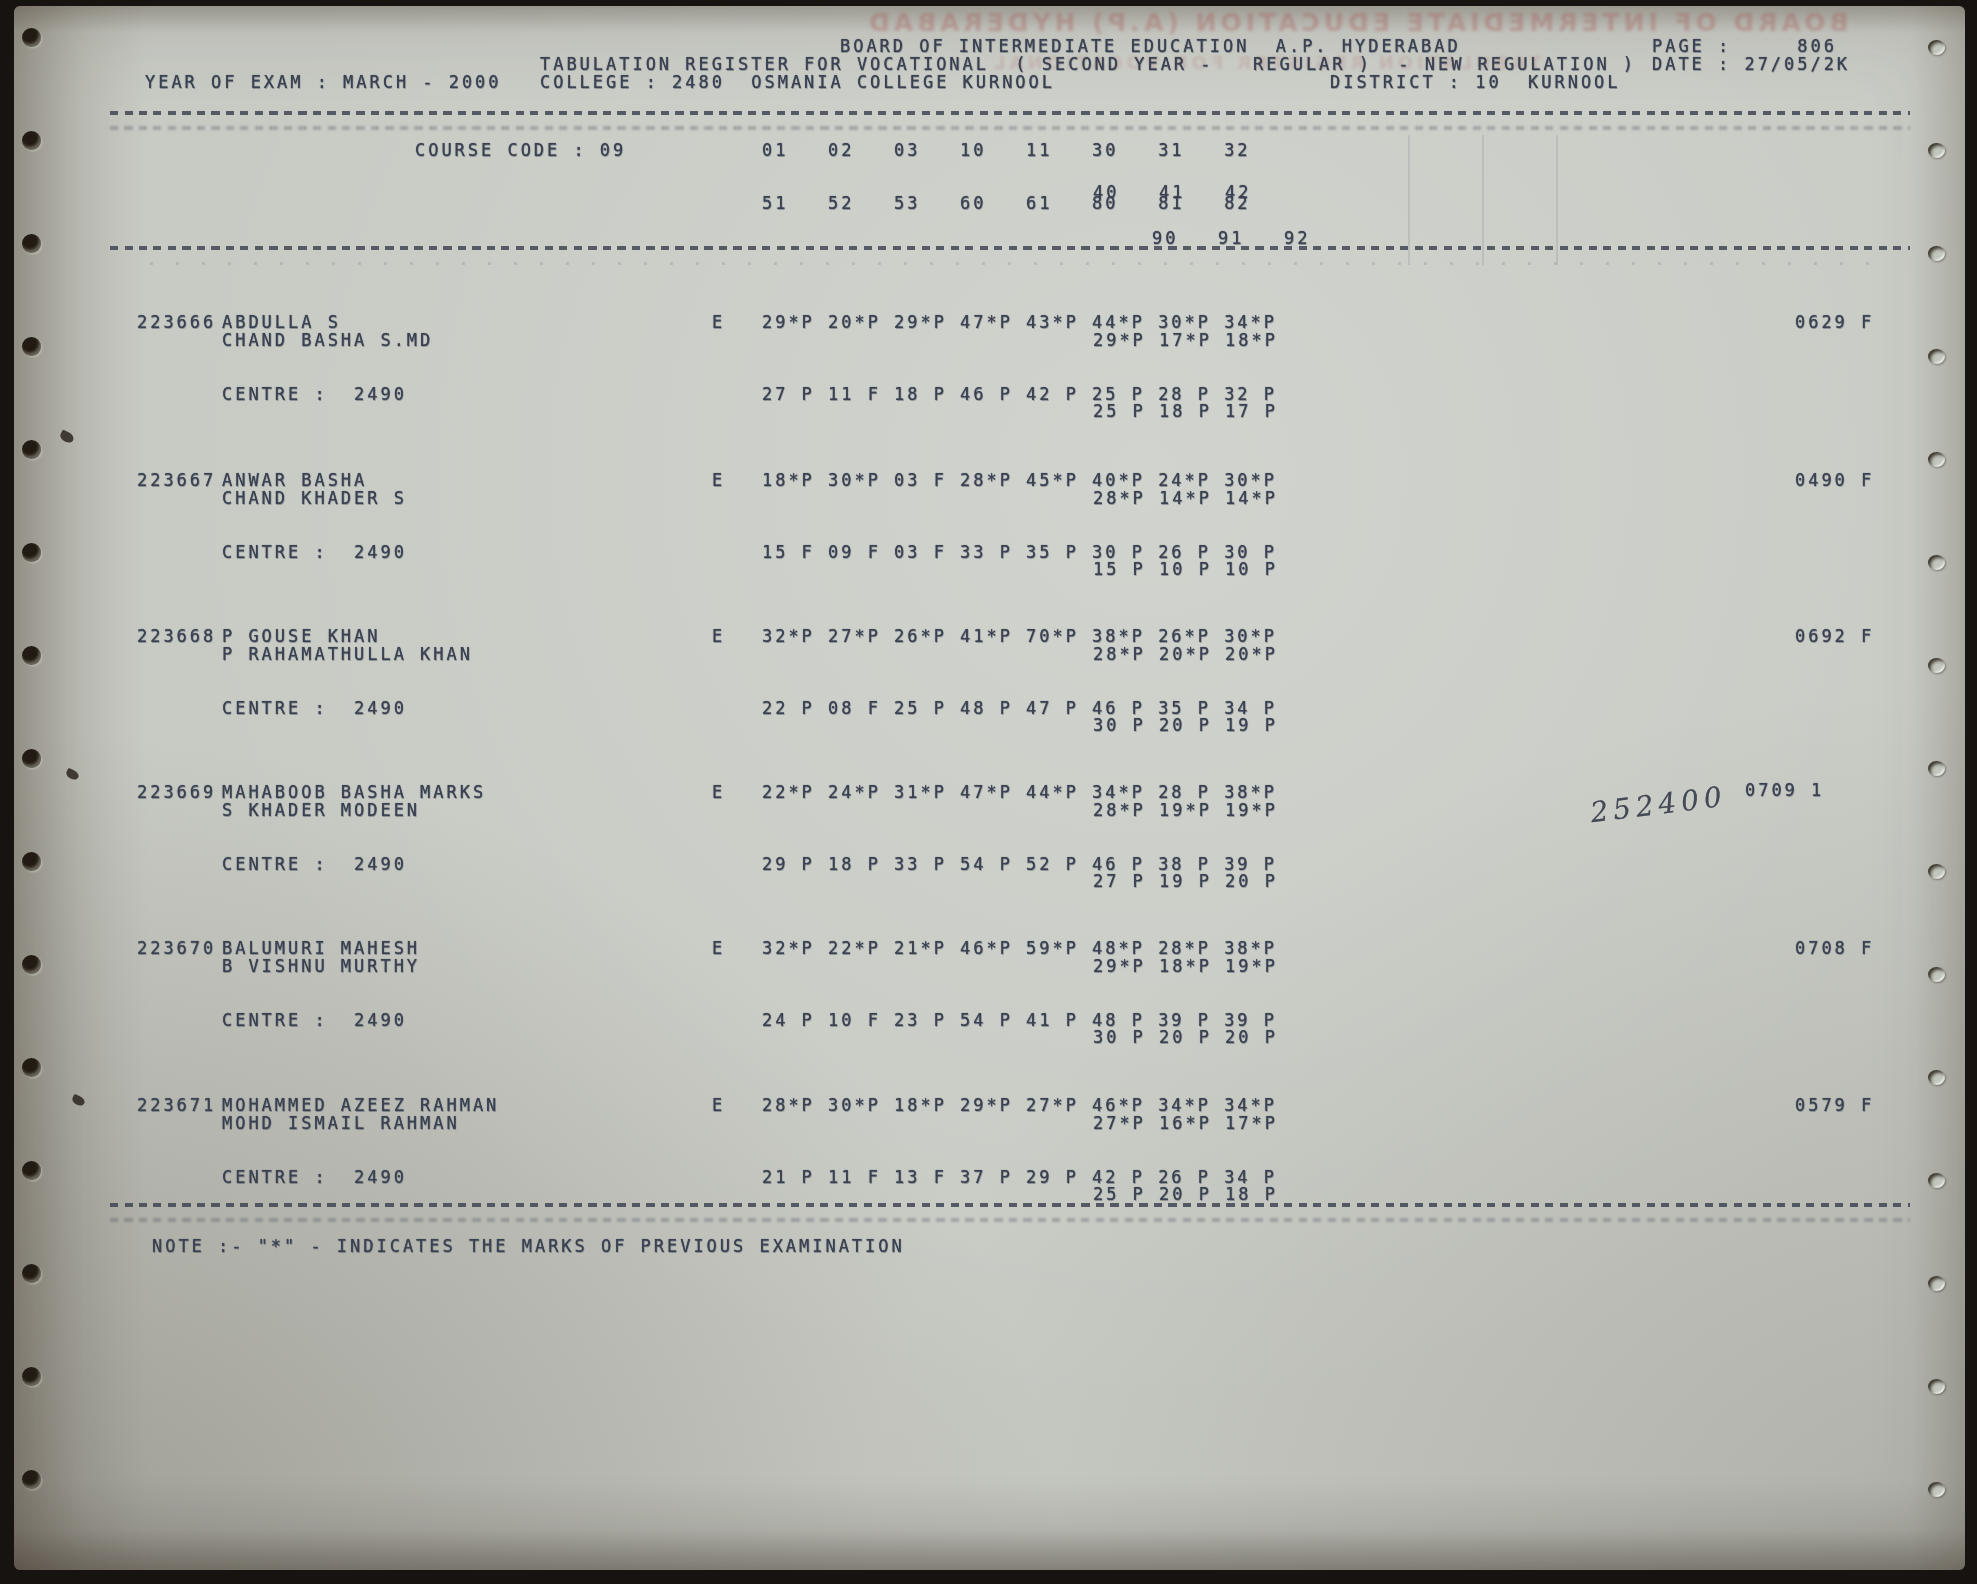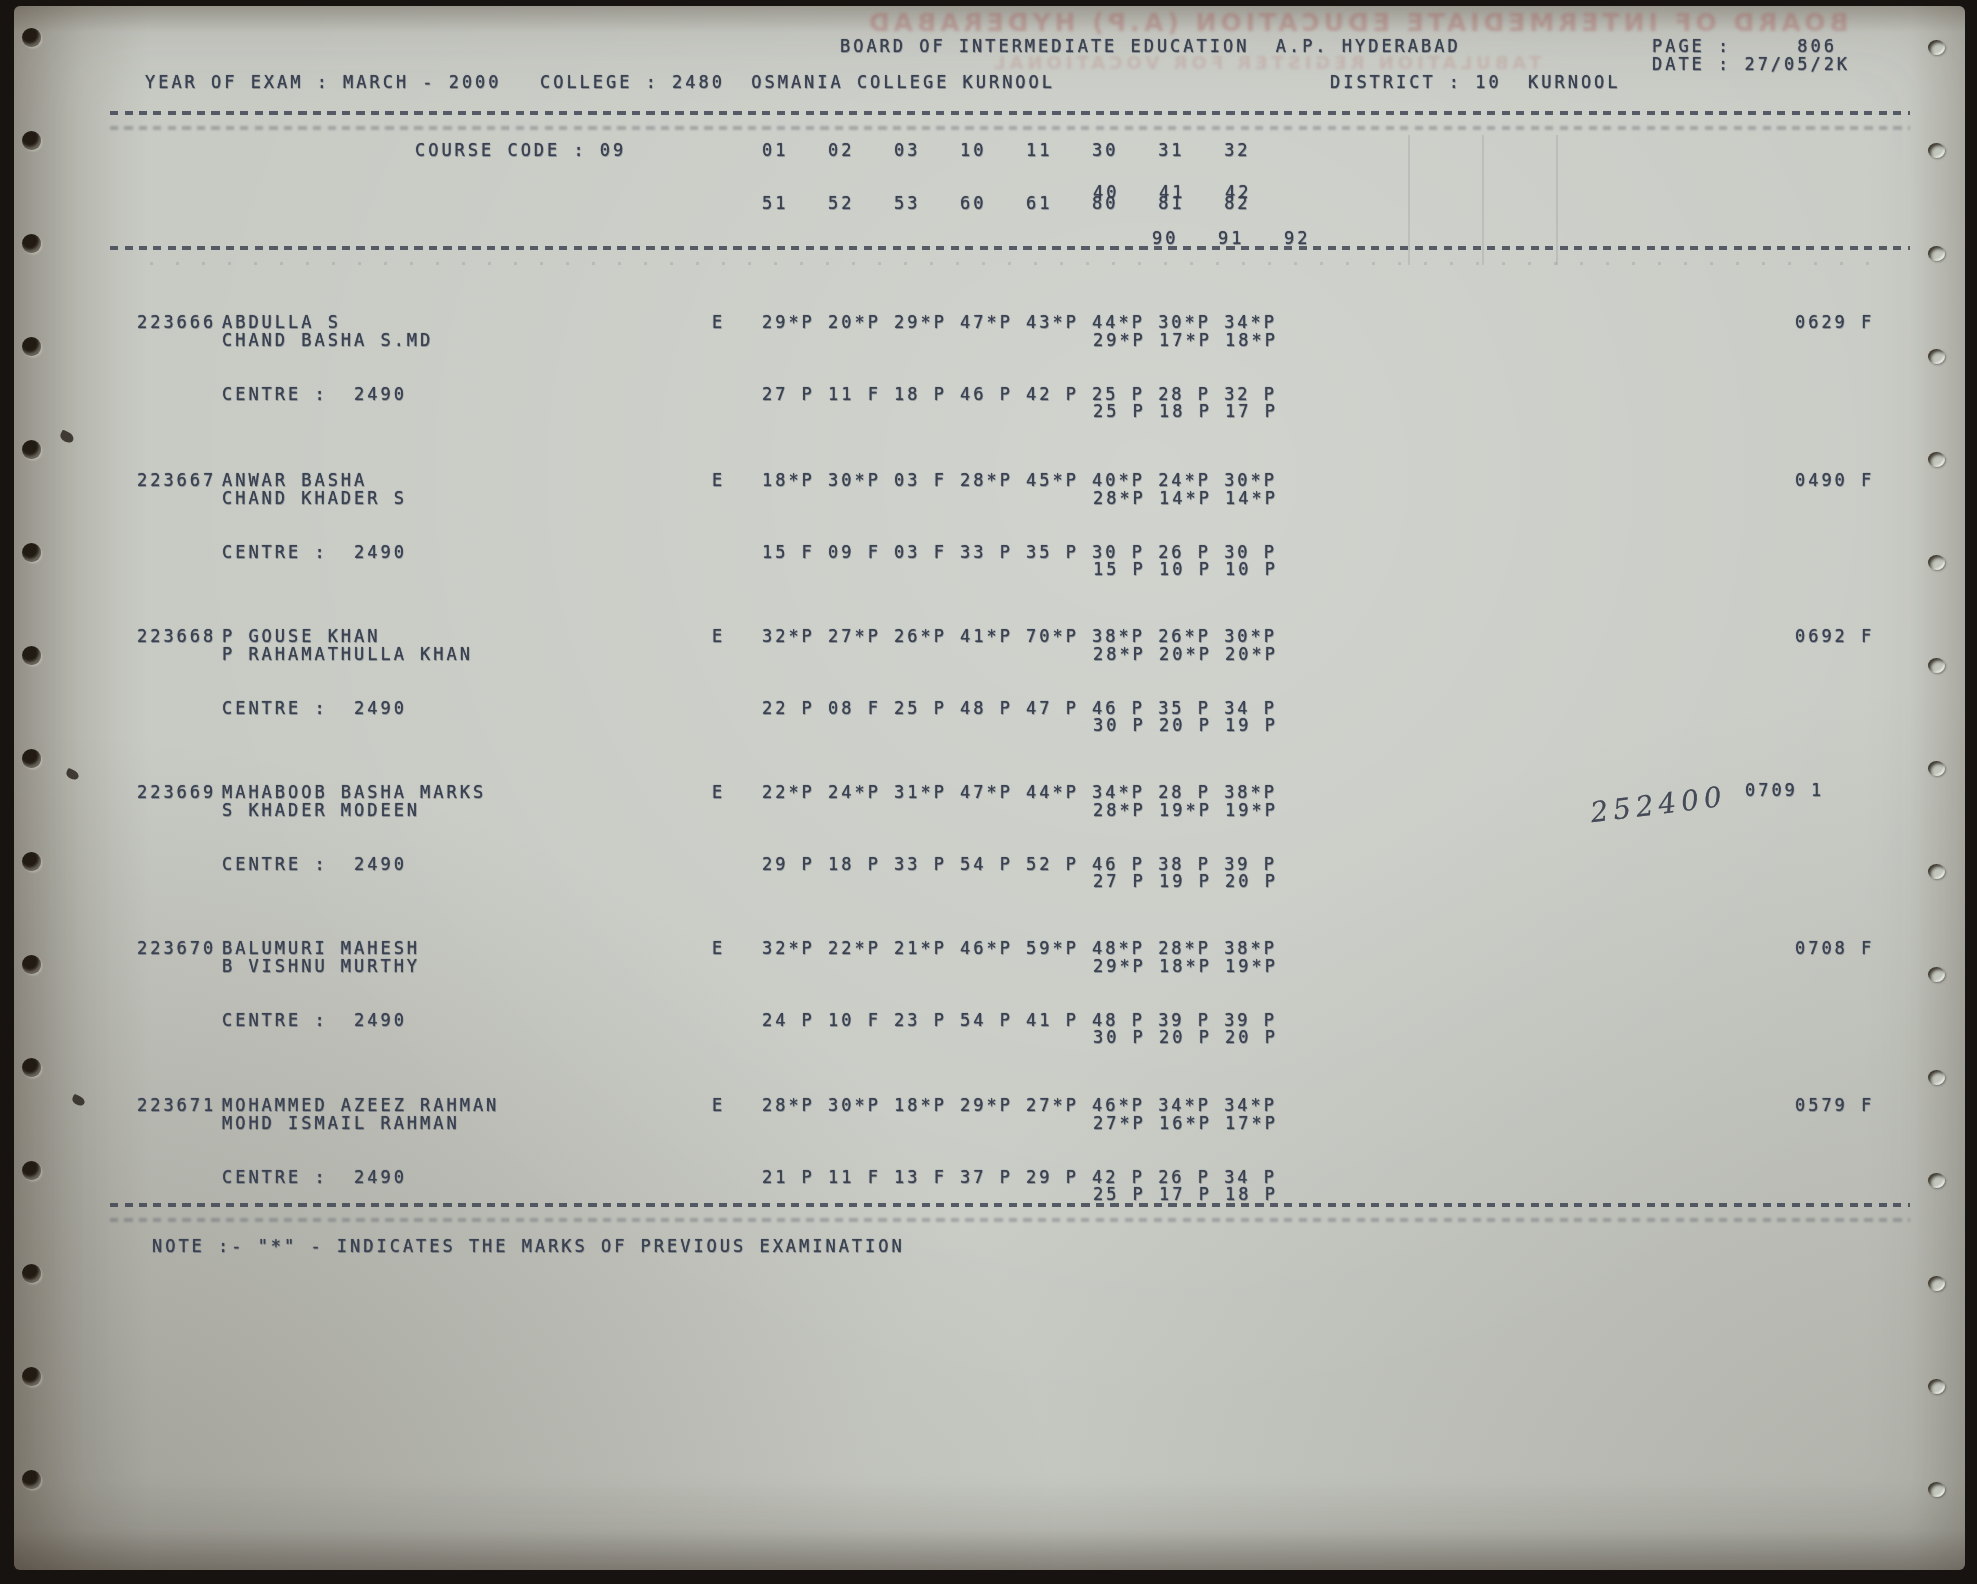--- a/index.html
+++ b/index.html
@@ -107,20 +107,21 @@
 <div class="paper"></div>
 <div class="paper-vignette" style="left:14px;top:6px;right:12px;bottom:14px;"></div>
 
 <div class="layer">
 
   <div class="ghost-red" style="left:865px;top:8px;font-size:25px;">BOARD OF INTERMEDIATE EDUCATION (A.P) HYDERABAD</div>
   <div class="ghost-red" style="left:990px;top:52px;font-size:18px;opacity:.55;">TABULATION REGISTER FOR VOCATIONAL</div>
 
   <span class="t" style="left:840px;top:36px;">BOARD OF INTERMEDIATE EDUCATION  A.P. HYDERABAD</span>
   <span class="t" style="left:1652px;top:36px;">PAGE :     806</span>
+  <span class="t" style="left:540px;top:54px;">TABULATION REGISTER FOR VOCATIONAL  ( SECOND YEAR -   REGULAR )  - NEW REGULATION )</span>
   <span class="t" style="left:1652px;top:54px;">DATE : 27/05/2K</span>
   <span class="t" style="left:145px;top:72px;">YEAR OF EXAM : MARCH - 2000</span>
   <span class="t" style="left:540px;top:72px;">COLLEGE : 2480  OSMANIA COLLEGE KURNOOL</span>
   <span class="t" style="left:1330px;top:72px;">DISTRICT : 10  KURNOOL</span>
 
   <div class="dash" style="top:111px;"></div>
   <div class="dash ghost" style="top:126px;"></div>
 
   <div class="vghost" style="left:1408px;top:135px;height:130px;"></div>
   <div class="vghost" style="left:1482px;top:135px;height:130px;"></div>
@@ -204,21 +205,21 @@
   <div class="record" style="top:1095px;padding-left:11px;">
     <span class="t reg">223671</span>
     <span class="t name">MOHAMMED AZEEZ RAHMAN</span>
     <span class="t parent">MOHD ISMAIL RAHMAN</span>
     <span class="t medium">E</span>
     <span class="t m1">28*P 30*P 18*P 29*P 27*P 46*P 34*P 34*P</span>
     <span class="t m2">27*P 16*P 17*P</span>
     <span class="t result">0579 F</span>
     <span class="t centre">CENTRE :  2490</span>
     <span class="t c1">21 P 11 F 13 F 37 P 29 P 42 P 26 P 34 P</span>
-    <span class="t c2">25 P 17 P 18 P</span>
+    <span class="t c2">25 P 20 P 18 P</span>
   </div>
 
   <div class="dash" style="top:1203px;"></div>
   <div class="dash ghost" style="top:1218px;"></div>
   <span class="t" style="left:152px;top:1236px;">NOTE :- "*" - INDICATES THE MARKS OF PREVIOUS EXAMINATION</span>
 
   <div class="smudge" style="left:60px;top:432px;width:14px;height:10px;"></div>
   <div class="smudge" style="left:66px;top:770px;width:13px;height:9px;"></div>
   <div class="smudge" style="left:72px;top:1096px;width:13px;height:9px;"></div>
 

